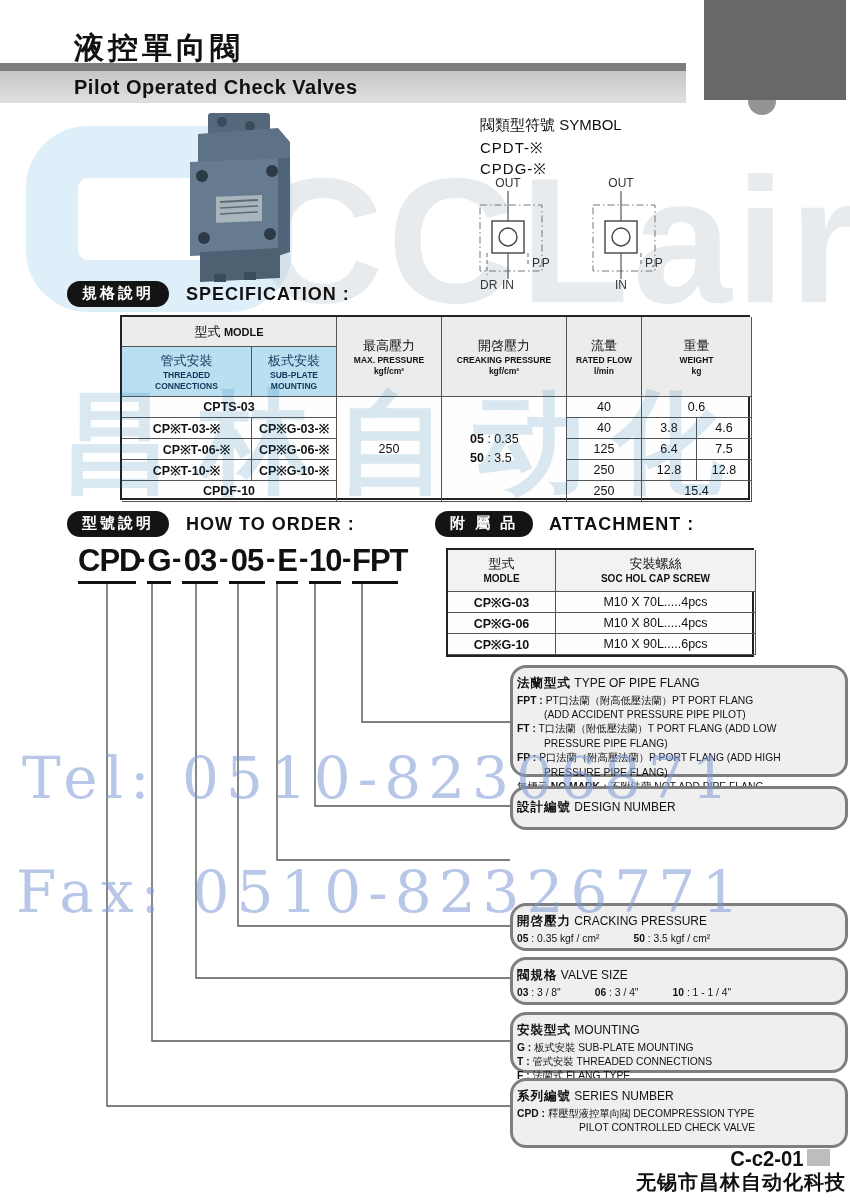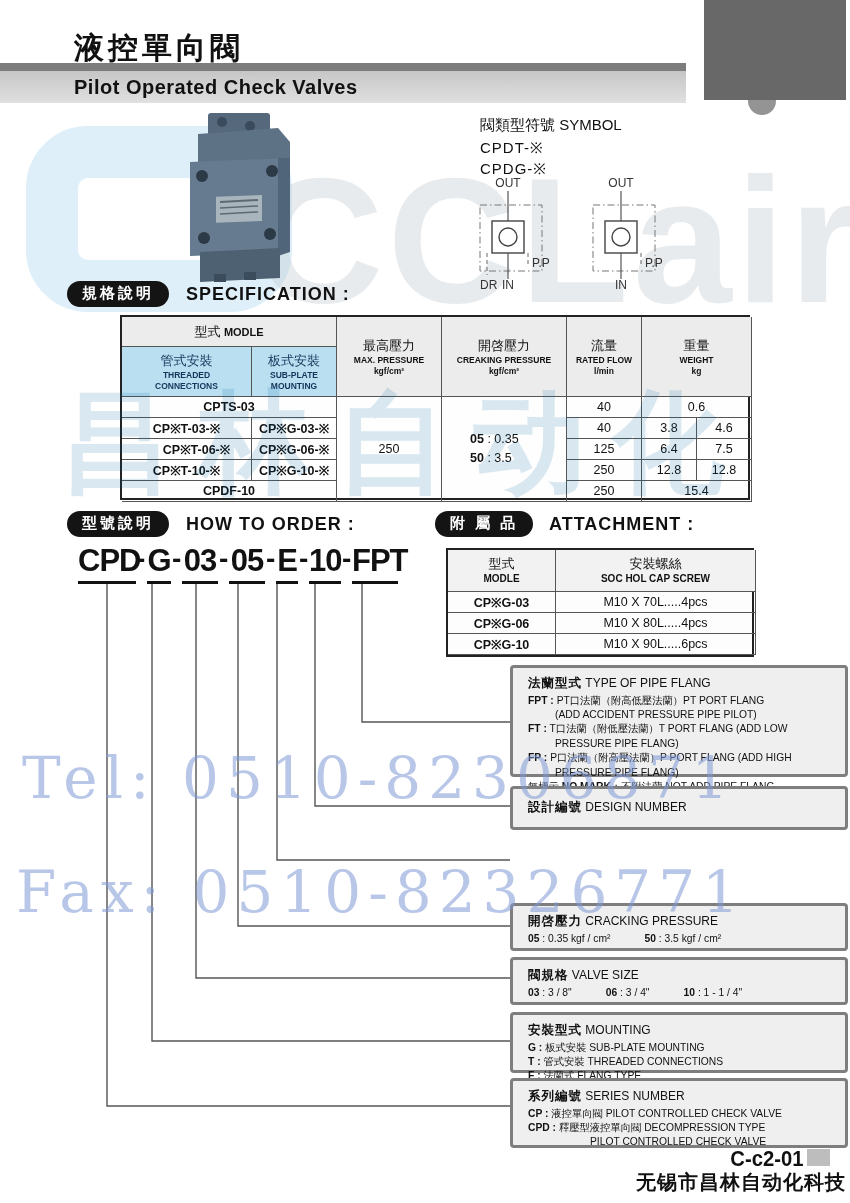--- a/index.html
+++ b/index.html
@@ -53,21 +53,21 @@
   .seg{position:absolute;top:543px;font-size:31px;font-weight:bold;text-align:center;
        border-bottom:3px solid #111;padding-bottom:2px;z-index:10;letter-spacing:-1px;}
   .hy{position:absolute;top:543px;font-size:28px;font-weight:bold;z-index:10;}
   
   .att-table{position:absolute;left:446px;top:548px;width:308px;z-index:10;
              display:grid;grid-template-columns:108px 200px;grid-template-rows:42px 21px 21px 21px;
              border:2px solid #222;box-sizing:border-box;background:#fdfdfd;}
   .att-table .c.hdr{background:#f2f2f2;}
   
   .box{position:absolute;left:510px;width:338px;background:#efefef;border:3px solid #7e7e7e;
-       border-radius:4px;padding:7px 15px;box-sizing:border-box;z-index:10;font-size:10.5px;line-height:1.4;}
+       border-radius:16px;padding:7px 4px;box-sizing:border-box;z-index:10;font-size:10.5px;line-height:1.4;}
   .box .bt{font-size:12px;margin-bottom:1px;}
   .box .bt b{font-size:12.5px;letter-spacing:1px;}
   .box .ln{font-size:10.3px;}
   .box .ind{padding-left:27px;}
   .inline-gap{margin-right:34px;}
   
   .lines{position:absolute;left:0;top:0;z-index:8;}
   
   .f-code{position:absolute;right:47px;top:1146px;font-size:22px;font-weight:bold;letter-spacing:0px;
           transform:scaleX(.92);transform-origin:right;z-index:10;}
@@ -287,21 +287,20 @@
 
   <div class="box" style="top:1012px;height:61px;">
     <div class="bt"><b>安裝型式</b> <span>MOUNTING</span></div>
     <div class="ln"><b>G :</b> <span>板式安裝  SUB-PLATE MOUNTING</span></div>
     <div class="ln"><b>T :</b> <span>管式安裝  THREADED CONNECTIONS</span></div>
     <div class="ln"><b>F :</b> <span>法蘭式  FLANG TYPE</span></div>
   </div>
 
   <div class="box" style="top:1078px;height:70px;">
     <div class="bt"><b>系列編號</b> <span>SERIES NUMBER</span></div>
-    <div class="ln"><b>CP :</b> <span>液控單向閥  PILOT CONTROLLED CHECK VALVE</span></div>
     <div class="ln"><b>CPD :</b> <span>釋壓型液控單向閥  DECOMPRESSION TYPE</span></div>
     <div class="ln" style="padding-left:62px;">PILOT CONTROLLED CHECK VALVE</div>
   </div>
 
   <div class="wm-tel">Tel: 0510-82306871</div>
   <div class="wm-fax">Fax: 0510-82326771</div>
 
   <div class="f-code">C-c2-01</div>
   <div class="f-sq"></div>
   <div class="f-company">无锡市昌林自动化科技</div>

